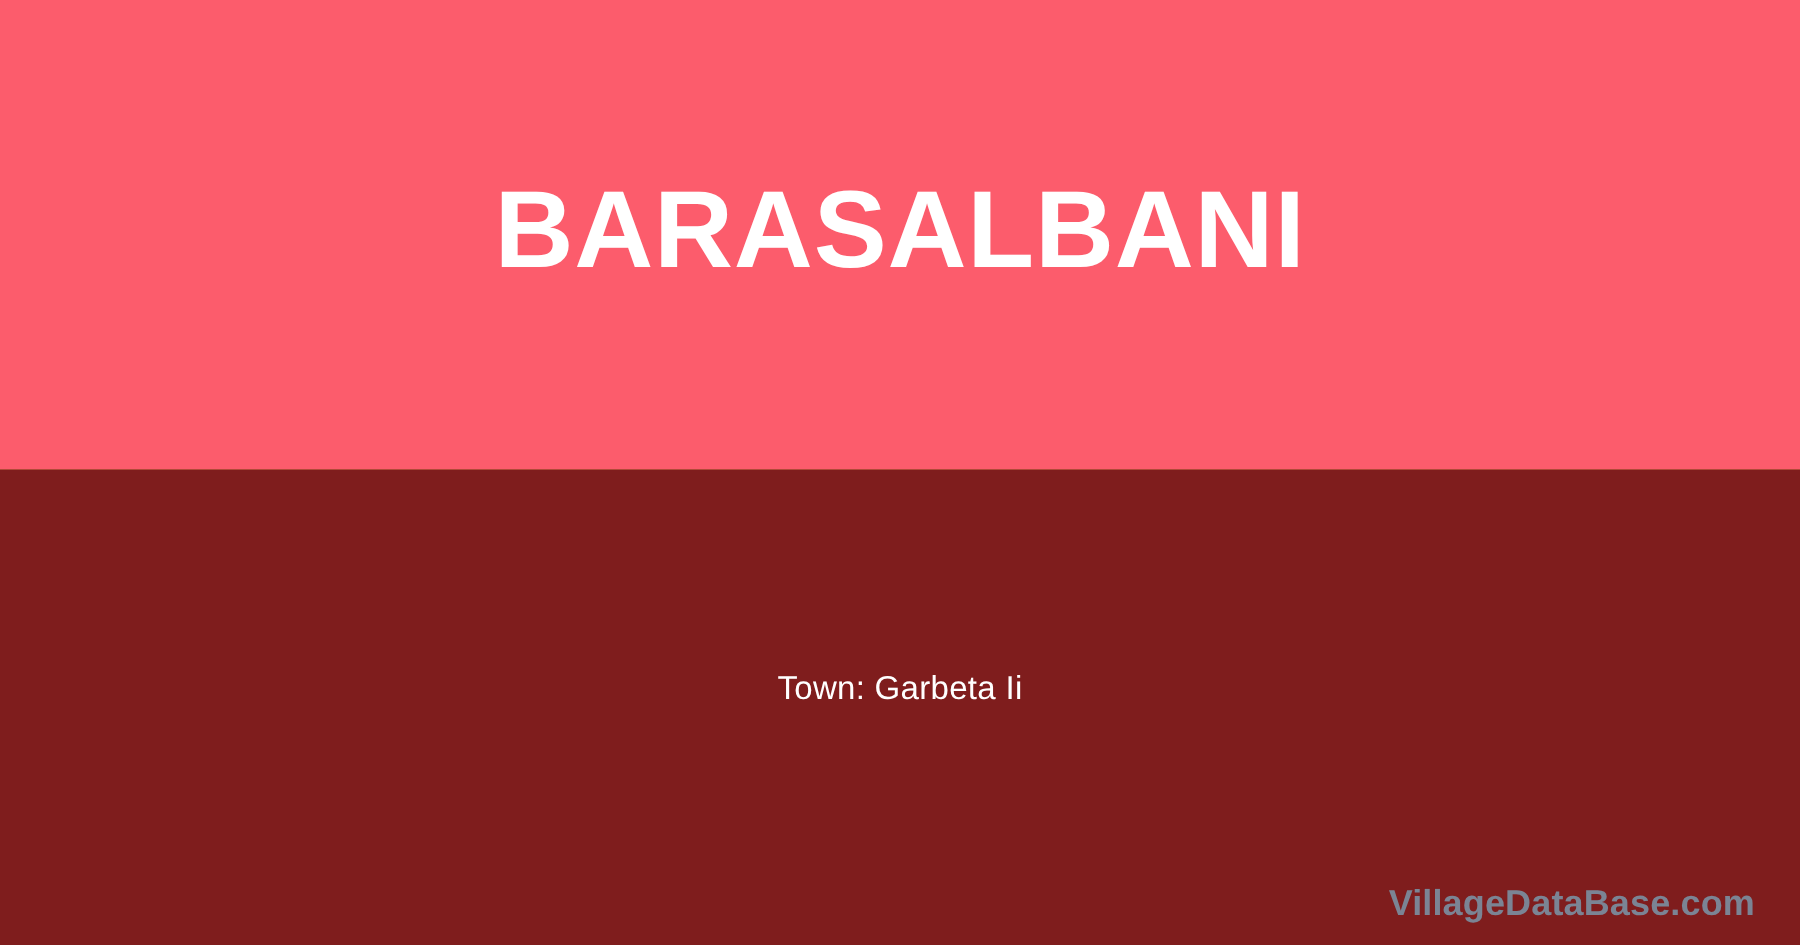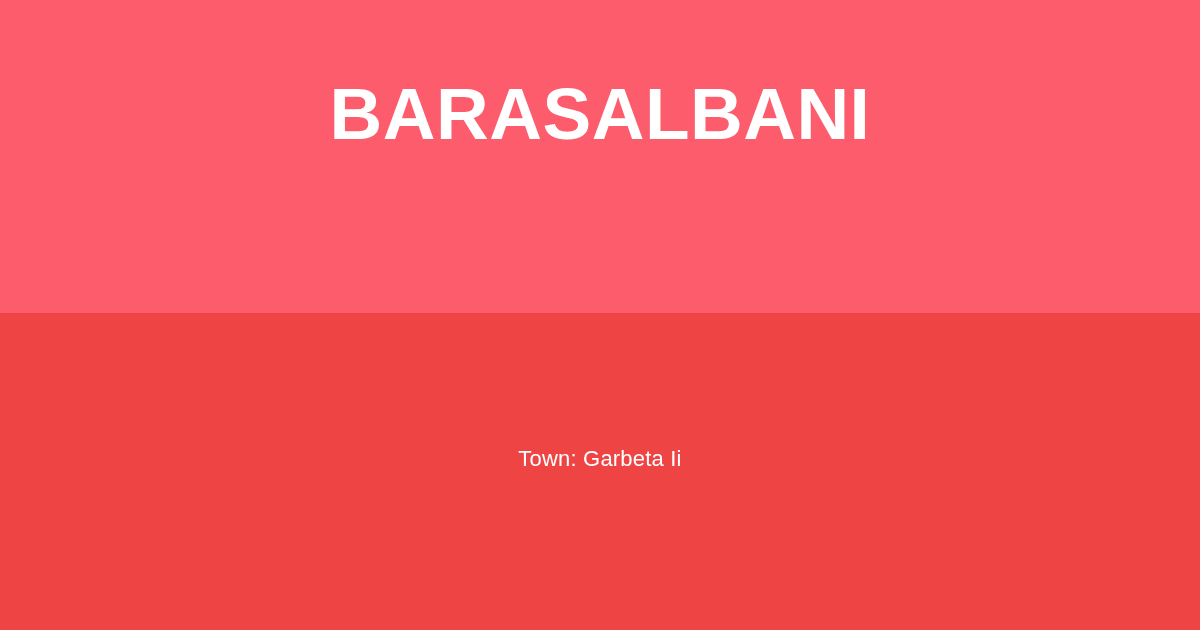--- a/index.html
+++ b/index.html
@@ -25,21 +25,21 @@
   .hero {
     position: relative;
     width: 100%;
     height: 313px;
     background: #FC5C6C;
     box-sizing: border-box;
     display: flex;
     flex-direction: column;
     align-items: center;
     justify-content: flex-start;
-    padding-top: 76px;
+    padding-top: 116px;
   }
   .hero-title {
     margin: 0;
     color: #FFFFFF;
     font-family: "Liberation Sans", sans-serif;
     font-size: 73px;
     font-weight: 700;
     letter-spacing: 0.5px;
     line-height: 1.05;
     text-align: center;
@@ -55,21 +55,21 @@
     letter-spacing: 0.2px;
     line-height: 1.2;
     text-align: center;
     white-space: nowrap;
   }
   
   .body-band {
     position: relative;
     width: 100%;
     height: 317px;
-    background: #ef4444;
+    background: #7f1d1d;
     box-sizing: border-box;
     display: flex;
     align-items: center;
     justify-content: center;
   }
   .body-note {
     margin: 0;
     color: #FFFFFF;
     font-family: "Liberation Sans", sans-serif;
     font-size: 22px;
@@ -99,14 +99,15 @@
 <div class="card">
 
   <div class="hero">
     <h1 class="hero-title">BARASALBANI</h1>
   </div>
 
   <div class="body-band">
     <p class="body-note">Town: Garbeta Ii</p>
   </div>
 
+  <p class="watermark">VillageDataBase.com</p>
 
 </div>
 
 </body></html>

